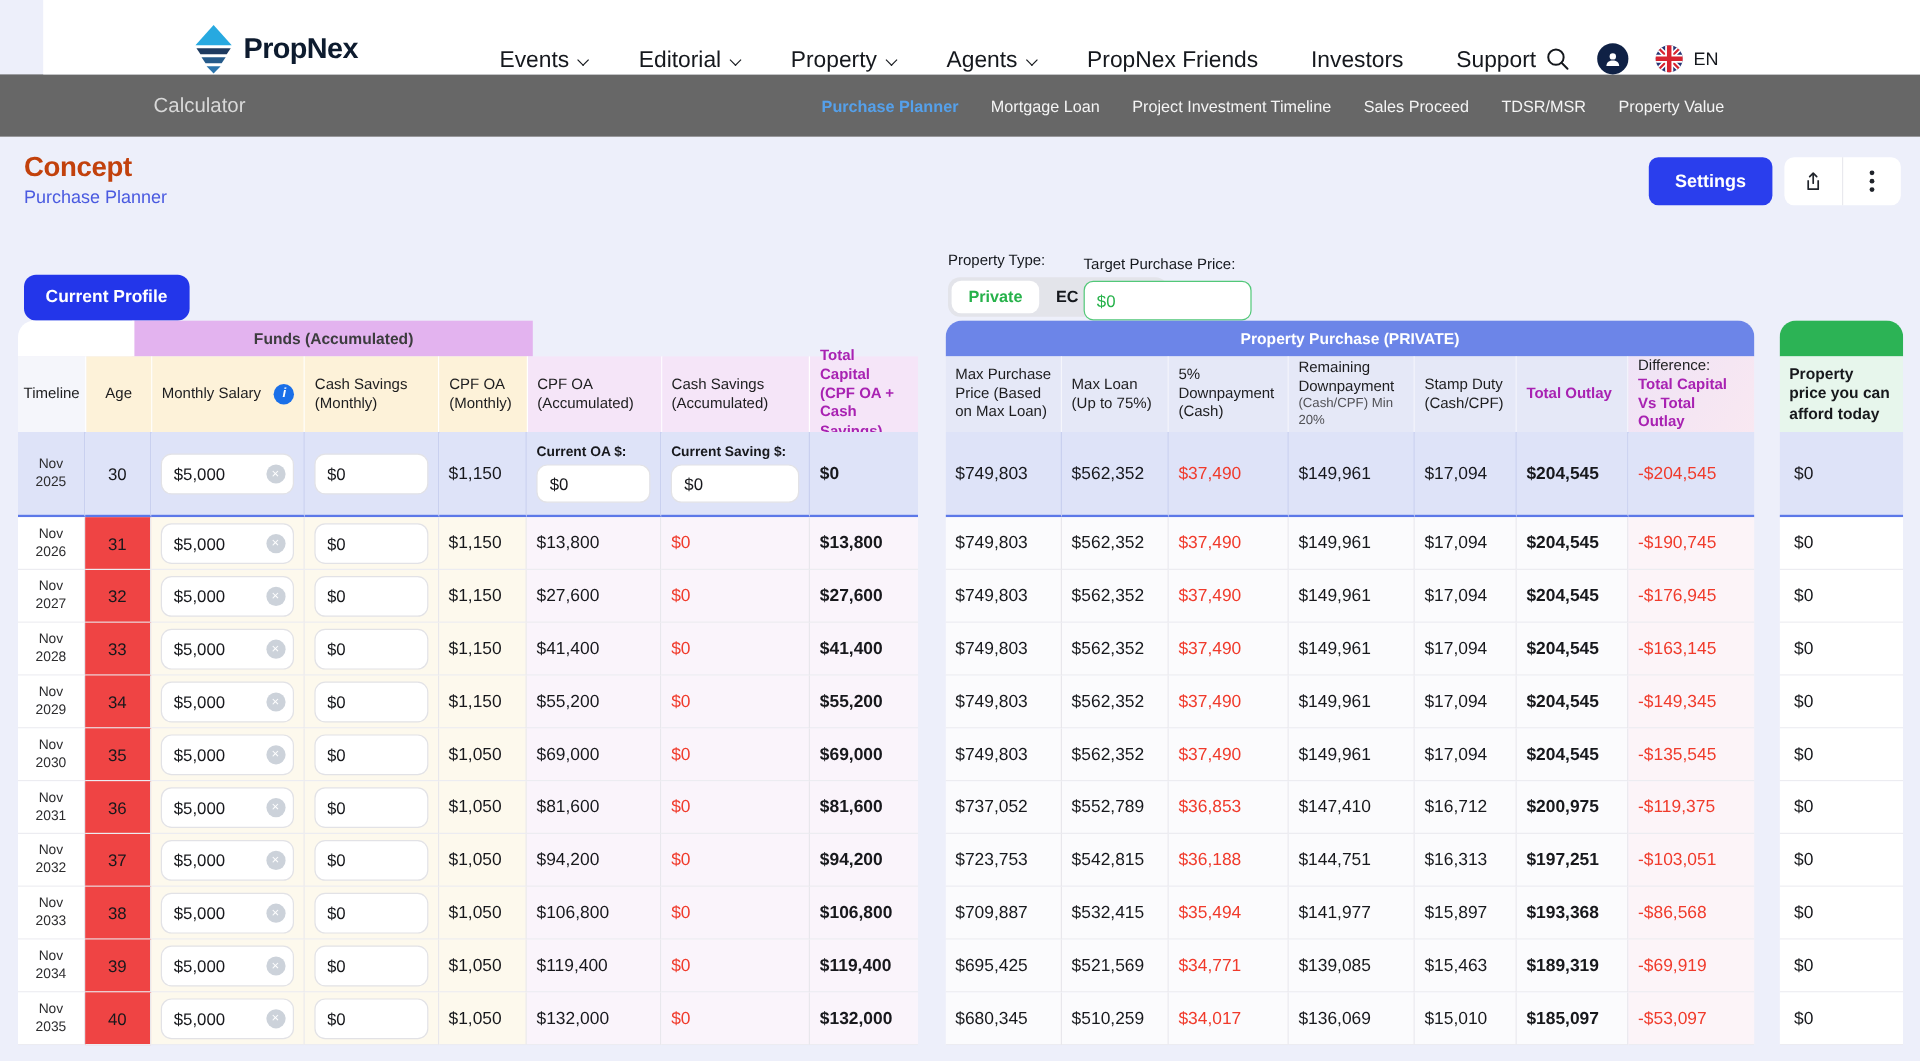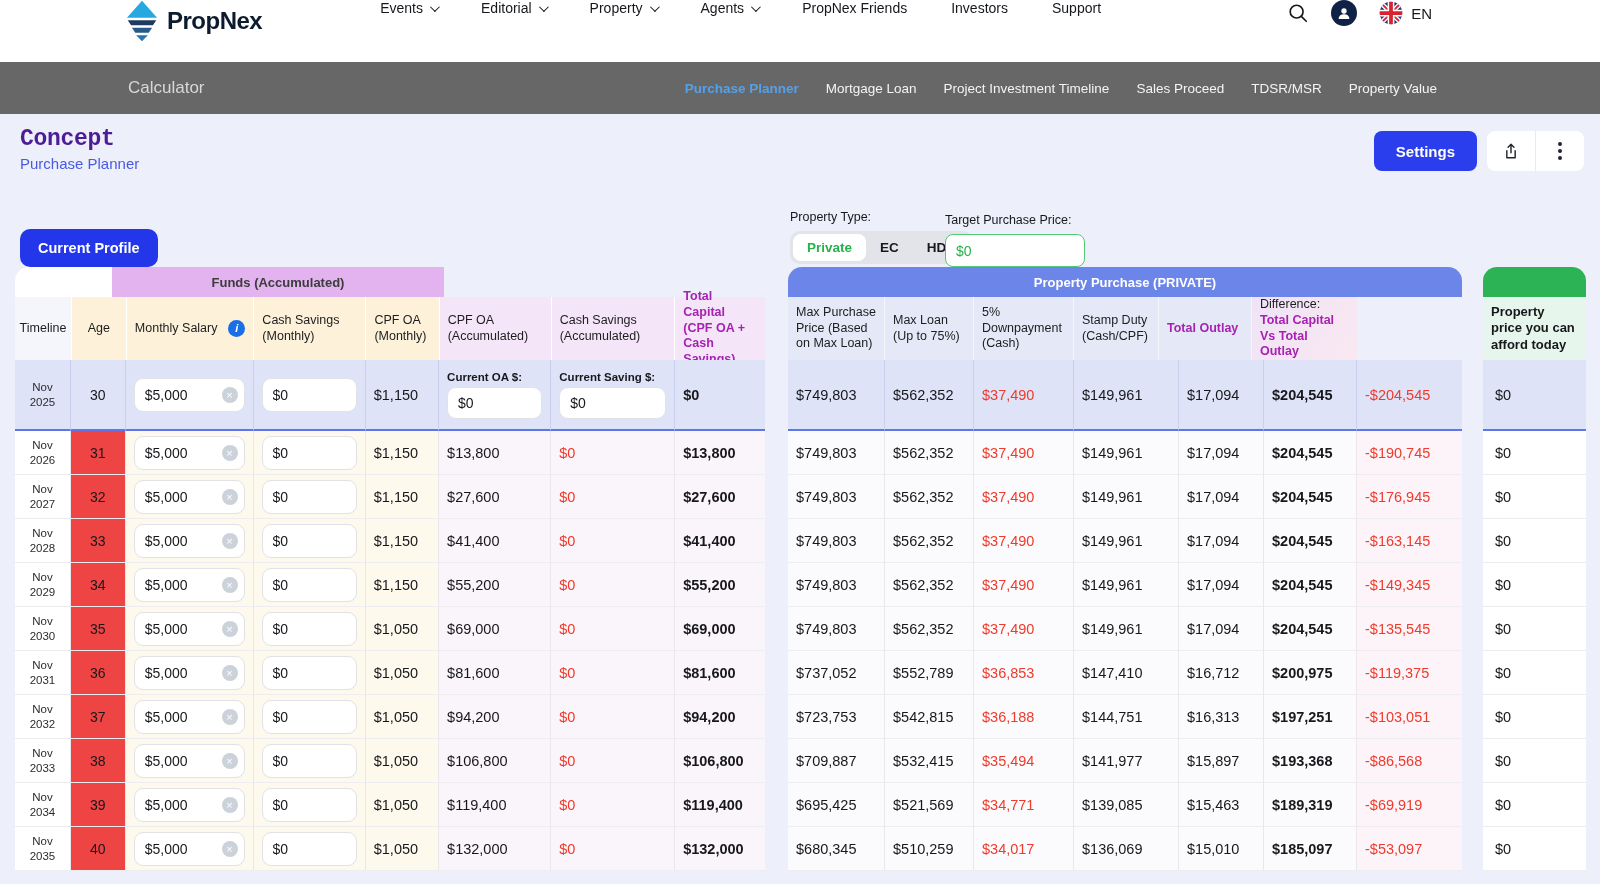--- a/index.html
+++ b/index.html
@@ -1,60 +1,60 @@
 <!DOCTYPE html>
 <html><head>
 <meta charset="utf-8">
 <style>
   * { margin:0; padding:0; box-sizing:border-box; }
   html,body { width:1600px; height:884px; overflow:hidden;
     font-family:"Liberation Sans","DejaVu Sans",sans-serif; background:#edeffa; }
 
   
-  .topnav { height:62px; background:#fff; display:flex; align-items:flex-start; position:relative; }
+  .topnav { height:62px; background:#fff; display:flex; align-items:flex-end; position:relative;margin-left:36px; }
   .brand { display:flex; align-items:center; gap:8px; margin-left:125px; }
   .brand-text { font-size:24px; font-weight:700; color:#0d1b2e; letter-spacing:-0.5px; }
   .nav-items { display:flex; align-items:center; gap:44px; margin-left:118px; }
-  .nav-item { display:flex; align-items:center; gap:7px; font-size:14px; color:#15181d; cursor:pointer; }
+  .nav-item { display:flex; align-items:center; gap:7px; font-size:19px; color:#15181d; cursor:pointer; }
   .chev { width:7px; height:7px; border-right:1.6px solid #15181d; border-bottom:1.6px solid #15181d;
     transform:rotate(45deg) translateY(-2px); }
   .nav-right { position:absolute; right:168px; display:flex; align-items:center; gap:22px; }
   .avatar { width:26px; height:26px; border-radius:50%; background:#0f2145; display:flex; align-items:center; justify-content:center; }
   .flag-en { display:flex; align-items:center; gap:8px; font-size:15px; color:#15181d; }
 
   
   .calcbar { height:52px; background:#676767; display:flex; align-items:center; }
   .calcbar-title { margin-left:128px; font-size:17px; color:#d8d8d8; }
   .calcbar-tabs { margin-left:auto; margin-right:163px; display:flex; gap:27px; }
   .ctab { font-size:13.5px; color:#f4f4f4; cursor:pointer; white-space:nowrap; }
   .ctab.active { color:#55a0ea; font-weight:700; }
 
   
   .content { position:relative; height:770px; background:#edeffa; }
   .page-title-block { position:absolute; left:20px; top:12px; }
-  .page-title { font-size:23px; font-weight:800; color:#4c1d95; letter-spacing:-0.3px;font-family:Liberation Mono, monospace; }
+  .page-title { font-size:23px; font-weight:800; color:#c2410c; letter-spacing:-0.3px; }
   .page-subtitle { font-size:15px; color:#4a5ae0; margin-top:3px; }
   .actions { position:absolute; right:16px; top:17px; display:flex; gap:10px; }
   .btn-settings { background:#2a3eed; color:#fff; font-size:15px; font-weight:700; border:none;
     border-radius:8px; padding:0 22px; height:40px; cursor:pointer; }
   .action-box { background:#fff; border-radius:8px; height:40px; display:flex; align-items:center; }
   .action-seg { width:48px; height:40px; display:flex; align-items:center; justify-content:center; cursor:pointer; }
   .action-divider { width:1px; height:40px; background:#e9e9ee; }
   .kebab { display:flex; flex-direction:column; gap:3px; }
   .kebab i { width:4px; height:4px; border-radius:50%; background:#20242b; }
 
   .btn-profile { position:absolute; left:20px; top:115px; background:#2336ea; color:#fff; font-size:14.5px;
     font-weight:700; border:none; border-radius:10px; padding:0 18px; height:38px; cursor:pointer; }
 
   .ptype-block { position:absolute; left:790px; top:96px; }
   .ctrl-label { font-size:12.5px; color:#15181d; margin-bottom:7px; }
   .segmented { background:#e3e4ea; border-radius:10px; display:inline-flex; align-items:center; padding:3px; }
   .seg-opt { font-size:13.5px; font-weight:700; color:#15181d; padding:6px 14px; border-radius:8px; cursor:pointer; }
   .seg-opt.selected { background:#fff; color:#27b24b; }
-  .tprice-block { position:absolute; left:945px; top:99px; }
+  .tprice-block { position:absolute; left:903px; top:99px; }
   .tprice-input { width:140px; height:33px; border:1.5px solid #52c878; border-radius:8px; background:#fff;
     color:#27b24b; font-size:14px; padding:0 10px; outline:none; font-family:inherit; }
 
   
   .panel { position:absolute; top:153px; border-radius:14px 14px 0 0; overflow:hidden; }
   .panel-left { left:15px; width:750px; }
   .panel-mid { left:788px; width:674px; }
   .panel-right { left:1483px; width:103px; }
 
   .group-row { display:flex; height:30px; }
@@ -516,20 +516,24 @@
   </div>
 
   <div class="panel panel-mid">
     <div class="group-row">
       <div class="gcell g-property">Property Purchase (PRIVATE)</div>
     </div>
     <div class="sub-row">
       <div class="scell s-prop w-maxp">Max Purchase Price (Based on Max Loan)</div>
       <div class="scell s-prop w-maxl">Max Loan (Up to 75%)</div>
       <div class="scell s-prop w-down5">5% Downpayment (Cash)</div>
+      <div class="scell s-prop w-remain">
+        <span>Remaining Downpayment</span>
+        <span class="sub-note">(Cash/CPF) Min 20%</span>
+      </div>
       <div class="scell s-prop w-stamp">Stamp Duty (Cash/CPF)</div>
       <div class="scell s-prop magenta w-outlay">Total Outlay</div>
       <div class="scell s-diff w-diff">
         <span>Difference:</span>
         <span class="magenta">Total Capital Vs Total Outlay</span>
       </div>
     </div>
     <div id="mid-rows">
         <div class="trow first">
           <div class="cell c-prop w-maxp">$749,803</div>

